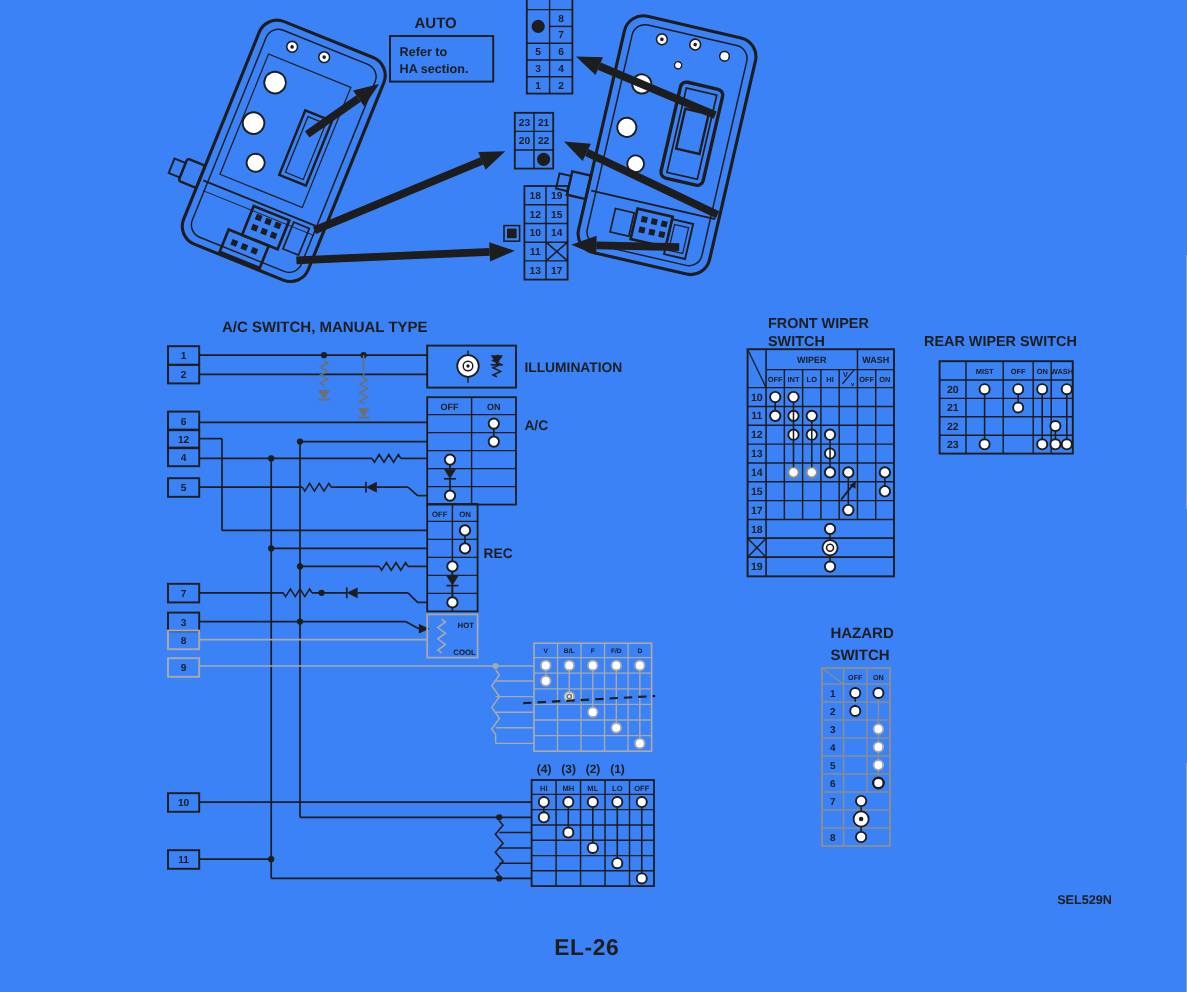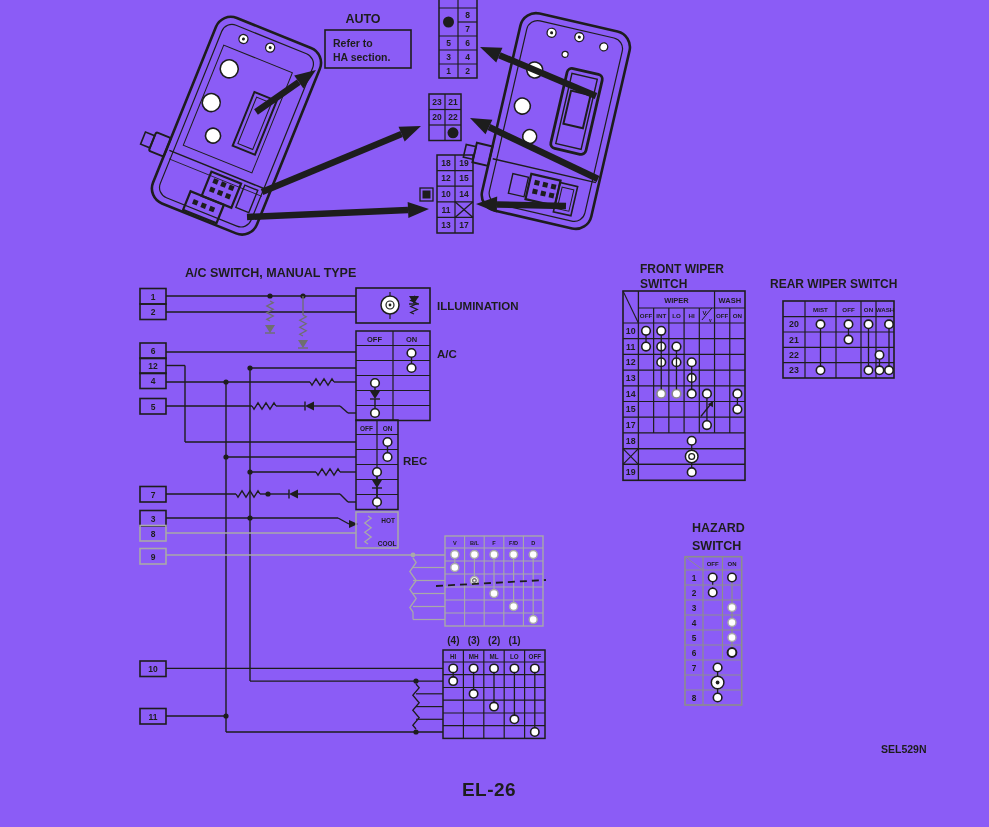--- a/index.html
+++ b/index.html
@@ -1,16 +1,16 @@
 <!DOCTYPE html>
 <html><head>
 <meta charset="utf-8">
 <style>
   html,body{margin:0;padding:0;background:#e8e8e8;}
-  .page{position:relative;width:989px;height:827px;background:#8b5cf6;overflow:hidden;}
+  .page{position:relative;width:989px;height:827px;background:#3b82f6;overflow:hidden;}
   svg{position:absolute;left:0;top:0;font-family:"Liberation Sans",sans-serif;}
   text{fill:#1d1d1d;}
 </style>
 </head>
 <body>
 
 <div class="page">
 <svg viewBox="0 0 989 827" width="989" height="827">
 
   <g id="g-left-housing">

